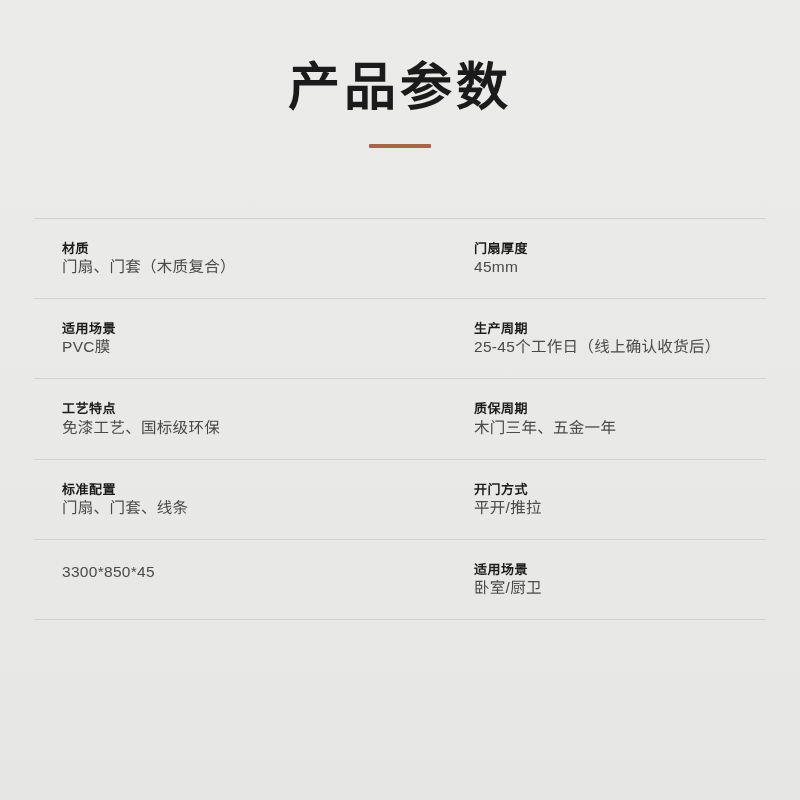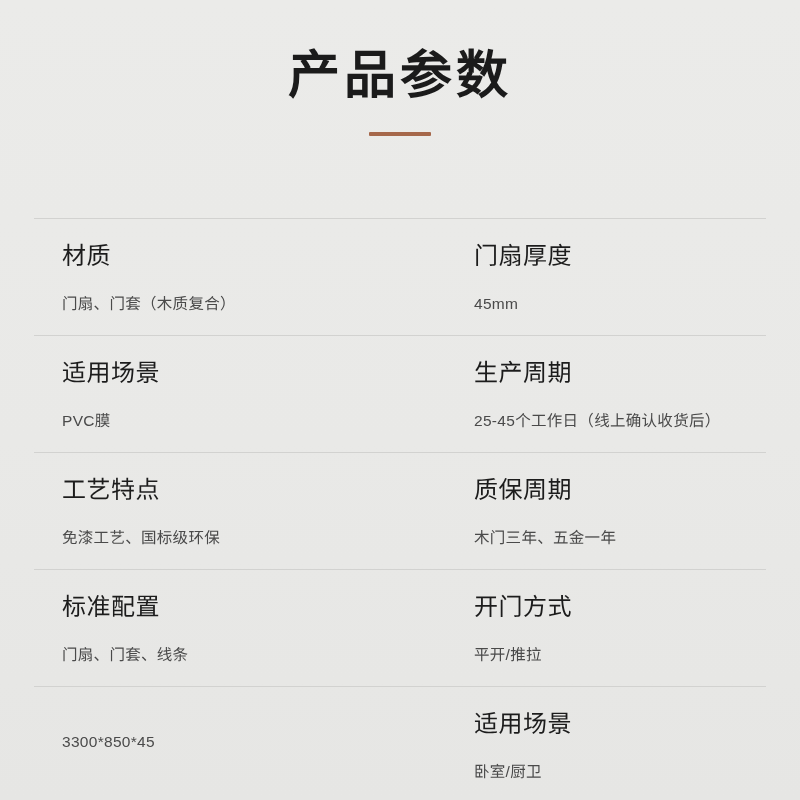--- a/index.html
+++ b/index.html
@@ -24,21 +24,21 @@
   .header {
     padding-top: 42px;
     text-align: center;
   }
   .title {
     font-size: 52px;
     font-weight: bold;
     letter-spacing: 4px;
     color: #1b1b1b;
     line-height: 1.15;
-    margin: 4px;
+    margin: 16px;
   }
   .accent-rule {
     width: 62px;
     height: 4px;
     background: #a5674a;
     margin: 26px auto 0 auto;
     border-radius: 1px;
   }
   
   .spec-table {
@@ -57,28 +57,28 @@
   }
   .spec-cell {
     flex: 0 0 50%;
     box-sizing: border-box;
     padding-left: 28px;
   }
   .spec-cell.right {
     padding-left: 74px;
   }
   .spec-label {
-    font-size: 24px;
-    font-weight: normal;
+    font-size: 13px;
+    font-weight: bold;
     color: #1c1c1c;
     line-height: 1.25;
     letter-spacing: 0.5px;
   }
   .spec-value {
-    margin-top: 23px;
+    margin-top: 0;
     font-size: 15.5px;
     color: #4a4a4a;
     line-height: 1.35;
     letter-spacing: 0.3px;
   }
 </style>
 </head>
 <body>
 
 <div class="page">

